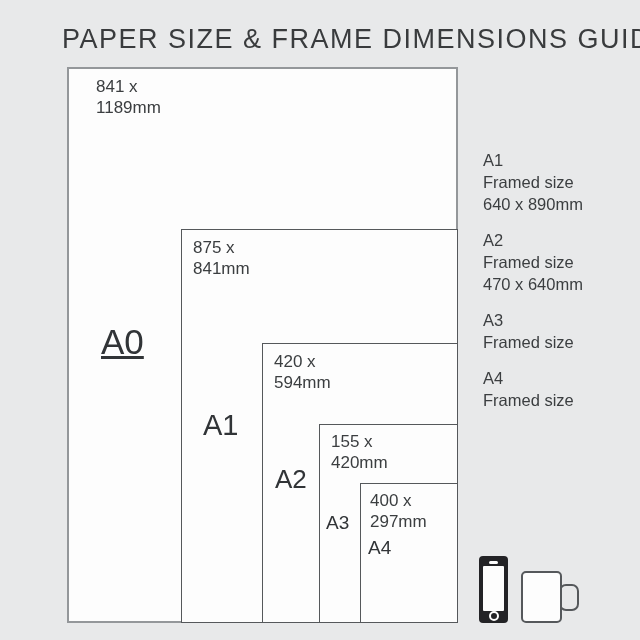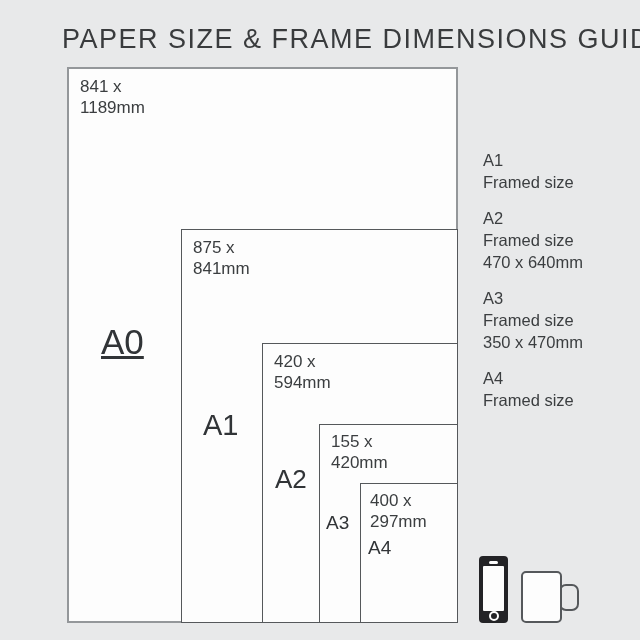--- a/index.html
+++ b/index.html
@@ -34,21 +34,21 @@
   .box-a3 { left: 319px; top: 424px; width: 139px; height: 199px; }
   .box-a4 { left: 360px; top: 483px; width: 98px;  height: 140px; }
 
   .dims-label {
     position: absolute;
     font-size: 17px;
     line-height: 21px;
     color: #3b3e40;
     white-space: nowrap;
   }
-  .dims-a0 { left: 80px;  top: 76px; }
+  .dims-a0 { left: 96px;  top: 76px; }
   .dims-a1 { left: 193px; top: 237px; }
   .dims-a2 { left: 274px; top: 351px; }
   .dims-a3 { left: 331px; top: 431px; }
   .dims-a4 { left: 370px; top: 490px; }
 
   .size-name {
     position: absolute;
     color: #313437;
     white-space: nowrap;
   }
@@ -154,30 +154,30 @@
 <div class="size-name name-a0">A0</div>
 <div class="size-name name-a1">A1</div>
 <div class="size-name name-a2">A2</div>
 <div class="size-name name-a3">A3</div>
 <div class="size-name name-a4">A4</div>
 
 <div class="sidebar">
   <div class="frame-entry">
     <div>A1</div>
     <div>Framed size</div>
+    <div>640 x 890mm</div>
   </div>
   <div class="frame-entry">
     <div>A2</div>
     <div>Framed size</div>
     <div>470 x 640mm</div>
   </div>
   <div class="frame-entry">
     <div>A3</div>
     <div>Framed size</div>
-    <div>350 x 470mm</div>
   </div>
   <div class="frame-entry">
     <div>A4</div>
     <div>Framed size</div>
   </div>
 </div>
 
 <div class="phone">
   <div class="phone-speaker"></div>
   <div class="phone-screen"></div>

